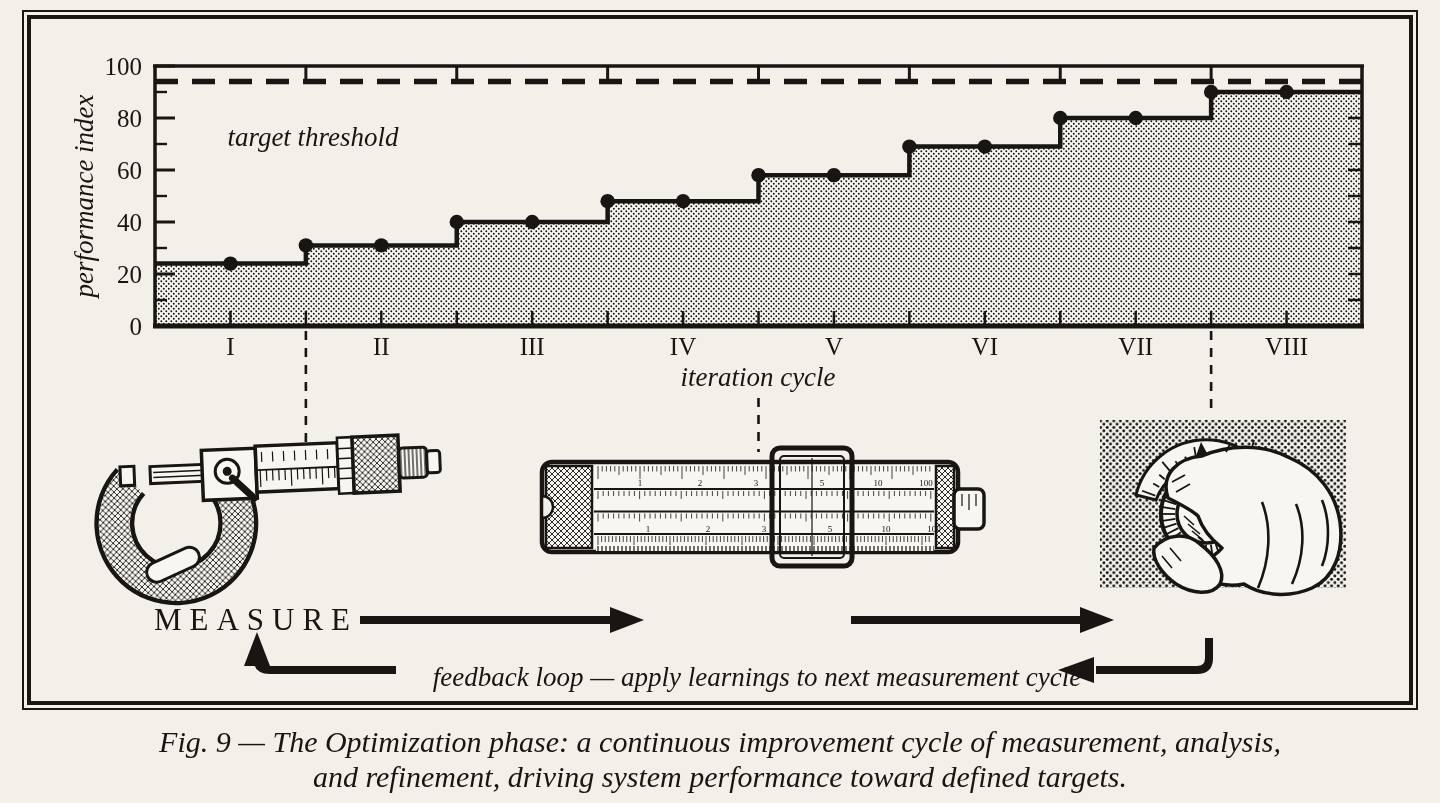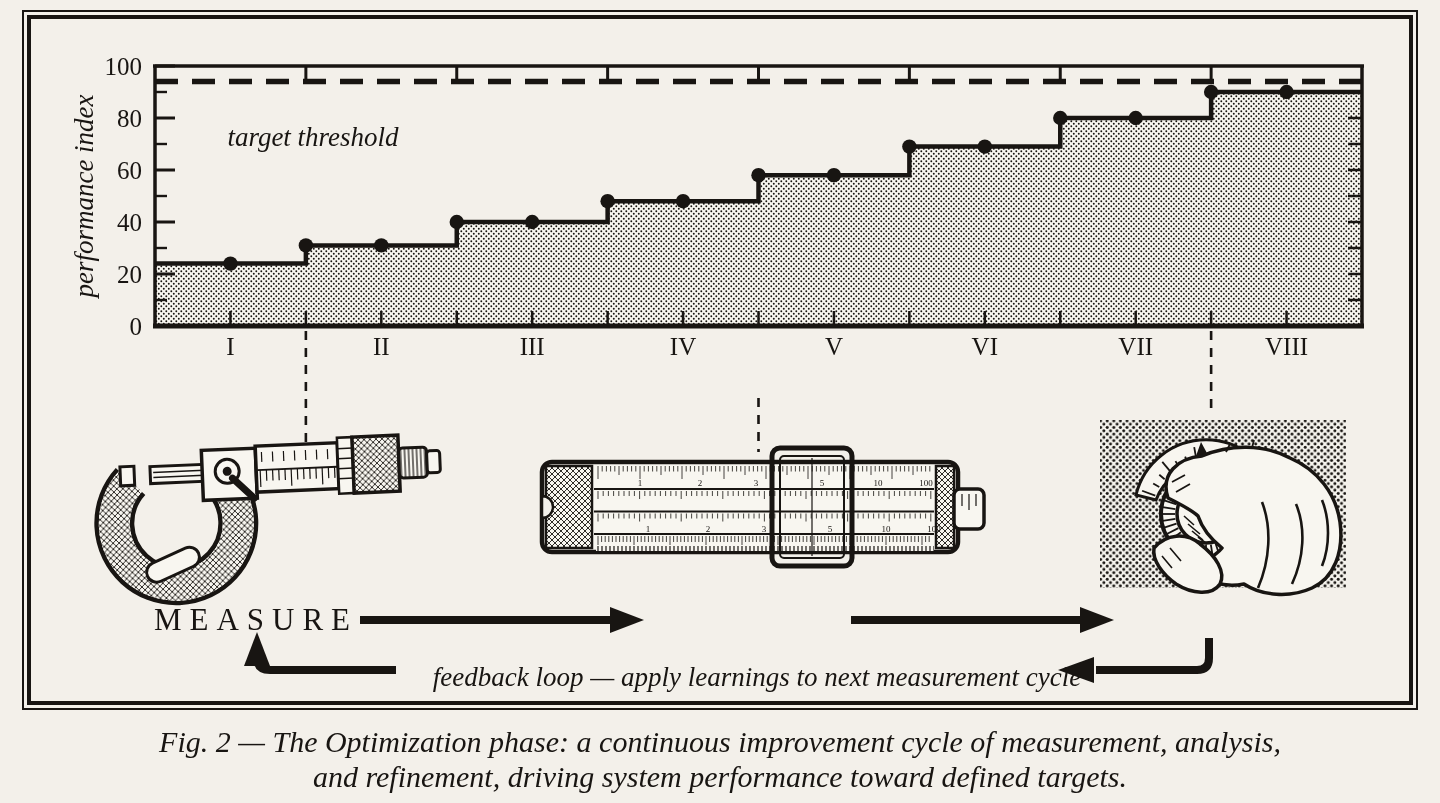--- a/index.html
+++ b/index.html
@@ -612,23 +612,24 @@
 
     <g>
       <path d="M1209,638 L1209,658 Q1209,670 1197,670 L1096,670" fill="none" stroke="#181512" stroke-width="8"></path>
       <polygon points="1058,670 1094,657 1094,683" fill="#181512"></polygon>
       <path d="M396,670 L270,670 Q257,670 257,657 L257,650" fill="none" stroke="#181512" stroke-width="8"></path>
       <polygon points="257,632 244,666 270,666" fill="#181512"></polygon>
     </g>
   </svg>
 
   <div class="abs ylabel">performance index</div>
+  <div class="abs xlabel">iteration cycle</div>
   <div class="abs thresh-label">target threshold</div>
 
   <div class="abs flow-label" style="left:256px; top:620px;">MEASURE</div>
 
   <div class="abs feedback-text">feedback loop — apply learnings to next measurement cycle</div>
 
   <div class="caption">
-    <div>Fig. 2 — The Optimization phase: a continuous improvement cycle of measurement, analysis,</div>
+    <div>Fig. 9 — The Optimization phase: a continuous improvement cycle of measurement, analysis,</div>
     <div>and refinement, driving system performance toward defined targets.</div>
   </div>
 </div>
 
 </body></html>

